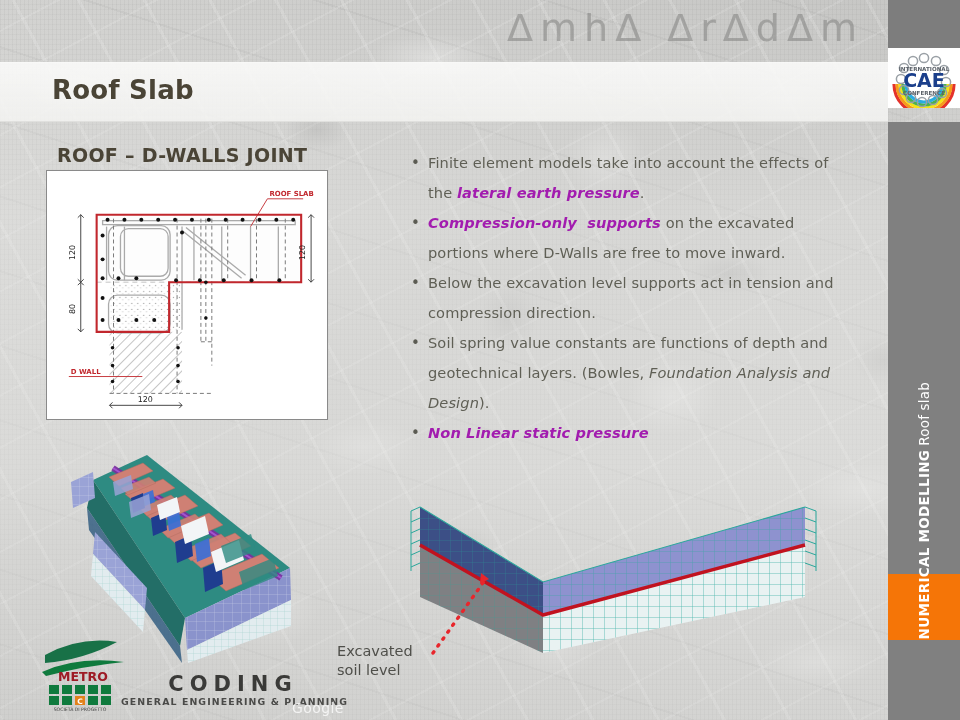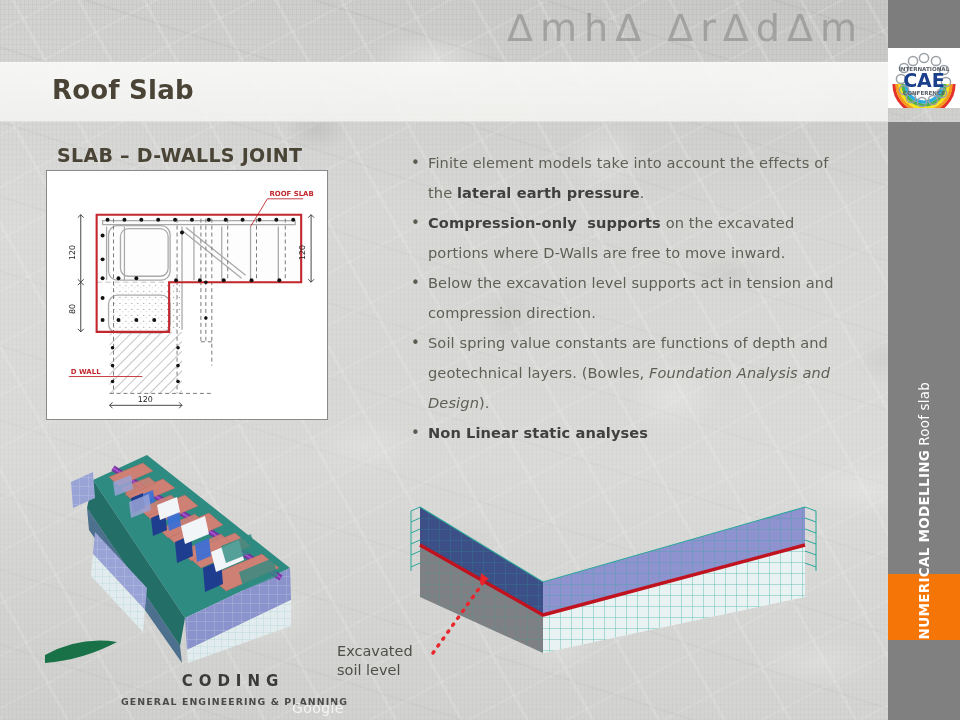--- a/index.html
+++ b/index.html
@@ -119,41 +119,41 @@
   .bullets { position:absolute; left:406px; top:148px; width:448px; }
   .bullet { display:flex; align-items:flex-start; margin-bottom:0px; }
   .bullet .dot {
     flex:0 0 auto; width:22px; color:#5b5b52; font-size:15px;
     line-height:30px; text-align:left; padding-left:5px;
   }
   .bullet .txt {
     flex:1 1 auto; font-size:14.6px; line-height:30px; color:#5f5f55;
     letter-spacing:.1px; text-align:left;
   }
-  .bullet .txt b { color:#404040; font-weight:bold; }
+  .bullet .txt b { color:#a21caf; font-weight:bold;font-style:italic; }
   .bullet .txt i { font-style:italic; }
 
   
   .model-station { position:absolute; left:25px; top:450px; width:320px; height:215px; }
 
   
   .model-soil { position:absolute; left:395px; top:485px; width:430px; height:170px; }
 
   
   .annot {
     position:absolute; left:337px; top:622px;
     font-size:14.5px; line-height:19px; color:#4f4f4a;margin-top:20px;
   }
 
   
   .logo-metro { position:absolute; left:40px; top:660px; width:86px; height:52px; }
   .logo-coding { position:absolute; left:118px; top:672px; width:230px; height:40px; }
   .coding-main {
     position:absolute; left:0; top:0; width:230px;
-    text-align:center; font-size:15px; letter-spacing:6px; color:#3a3a38; font-weight:bold;
+    text-align:center; font-size:21px; letter-spacing:6px; color:#3a3a38; font-weight:bold;
   }
   .coding-sub {
     position:absolute; left:0; top:24px; width:230px;
     text-align:right; font-size:9.4px; letter-spacing:1.1px; color:#4a4a48; font-weight:bold;
   }
   .google-wm {
     position:absolute; left:292px; top:700px;
     font-size:14px; color:rgba(255,255,255,.75); letter-spacing:.4px;
   }
 </style>
@@ -218,21 +218,21 @@
     <div class="sb-orange"></div>
     <div class="sb-foot"></div>
     <div class="sb-label">
       <span class="l1">NUMERICAL MODELLING</span>
       <span class="l2">Roof slab</span>
     </div>
     <div class="page-num">18</div>
   </div>
   <div class="sb-bottom-grey"></div>
 
-  <div class="section-head">SLAB – D-WALLS JOINT</div>
+  <div class="section-head">ROOF – D-WALLS JOINT</div>
 
   <div class="draw-panel">
     <svg class="dwg" viewBox="0 0 282 250">
       <rect x="0" y="0" width="282" height="250" fill="#ffffff"></rect>
 
       <g>
         <defs>
           <pattern id="hatch" width="7" height="7" patternUnits="userSpaceOnUse" patternTransform="rotate(45)">
             <line x1="0" y1="0" x2="0" y2="7" stroke="#6f6f6f" stroke-width="0.8"></line>
           </pattern>
@@ -373,21 +373,21 @@
       <span class="txt">Below the excavation level supports act in tension and compression direction.</span>
     </div>
 
     <div class="bullet">
       <span class="dot">•</span>
       <span class="txt">Soil spring value constants are functions of depth and geotechnical layers. (Bowles, <i>Foundation Analysis and Design</i>).</span>
     </div>
 
     <div class="bullet">
       <span class="dot">•</span>
-      <span class="txt"><b>Non Linear static analyses</b></span>
+      <span class="txt"><b>Non Linear static pressure</b></span>
     </div>
   </div>
 
   <div class="model-station">
     <svg width="320" height="215" viewBox="0 0 320 215">
       <defs>
         <pattern id="mgrid" width="9" height="9" patternUnits="userSpaceOnUse">
           <path d="M9,0 L0,0 L0,9" fill="none" stroke="#ffffff" stroke-width="0.7" opacity="0.75"></path>
         </pattern>
         <pattern id="mgrid2" width="7" height="7" patternUnits="userSpaceOnUse">
@@ -504,20 +504,43 @@
         <path d="M86,88 L94,94 L85,99 Z" fill="#e8262c"></path>
       </g>
     </svg>
   </div>
 
   <div class="annot">
     <div>Excavated</div>
     <div>soil level</div>
   </div>
 
+  <div class="logo-metro">
+    <svg width="86" height="52" viewBox="0 0 86 52">
+
+      <path d="M2,12 Q38,-4 84,2 Q44,6 6,16 Z" fill="#0f7a3d"></path>
+
+      <text x="43" y="21" text-anchor="middle" font-size="12.5" font-weight="bold" fill="#9e1b25" font-family="DejaVu Sans, sans-serif">METRO</text>
+
+      <g fill="#0f7a3d">
+        <rect x="9" y="25" width="10" height="9"></rect>
+        <rect x="22" y="25" width="10" height="9"></rect>
+        <rect x="35" y="25" width="10" height="9"></rect>
+        <rect x="48" y="25" width="10" height="9"></rect>
+        <rect x="61" y="25" width="10" height="9"></rect>
+        <rect x="9" y="36" width="10" height="9"></rect>
+        <rect x="22" y="36" width="10" height="9"></rect>
+        <rect x="48" y="36" width="10" height="9"></rect>
+        <rect x="61" y="36" width="10" height="9"></rect>
+      </g>
+      <rect x="35" y="36" width="10" height="9" fill="#e2821b"></rect>
+      <text x="40" y="43.6" text-anchor="middle" font-size="7.5" font-weight="bold" fill="#ffffff" font-family="DejaVu Sans, sans-serif">C</text>
+      <text x="40" y="50.5" text-anchor="middle" font-size="4.6" fill="#444" font-family="DejaVu Sans, sans-serif">SOCIETÀ DI PROGETTO</text>
+    </svg>
+  </div>
 
   <div class="logo-coding">
     <div class="coding-main">CODING</div>
     <div class="coding-sub">GENERAL ENGINEERING &amp; PLANNING</div>
   </div>
 
   <div class="google-wm">Google</div>
 
 </div>
 

